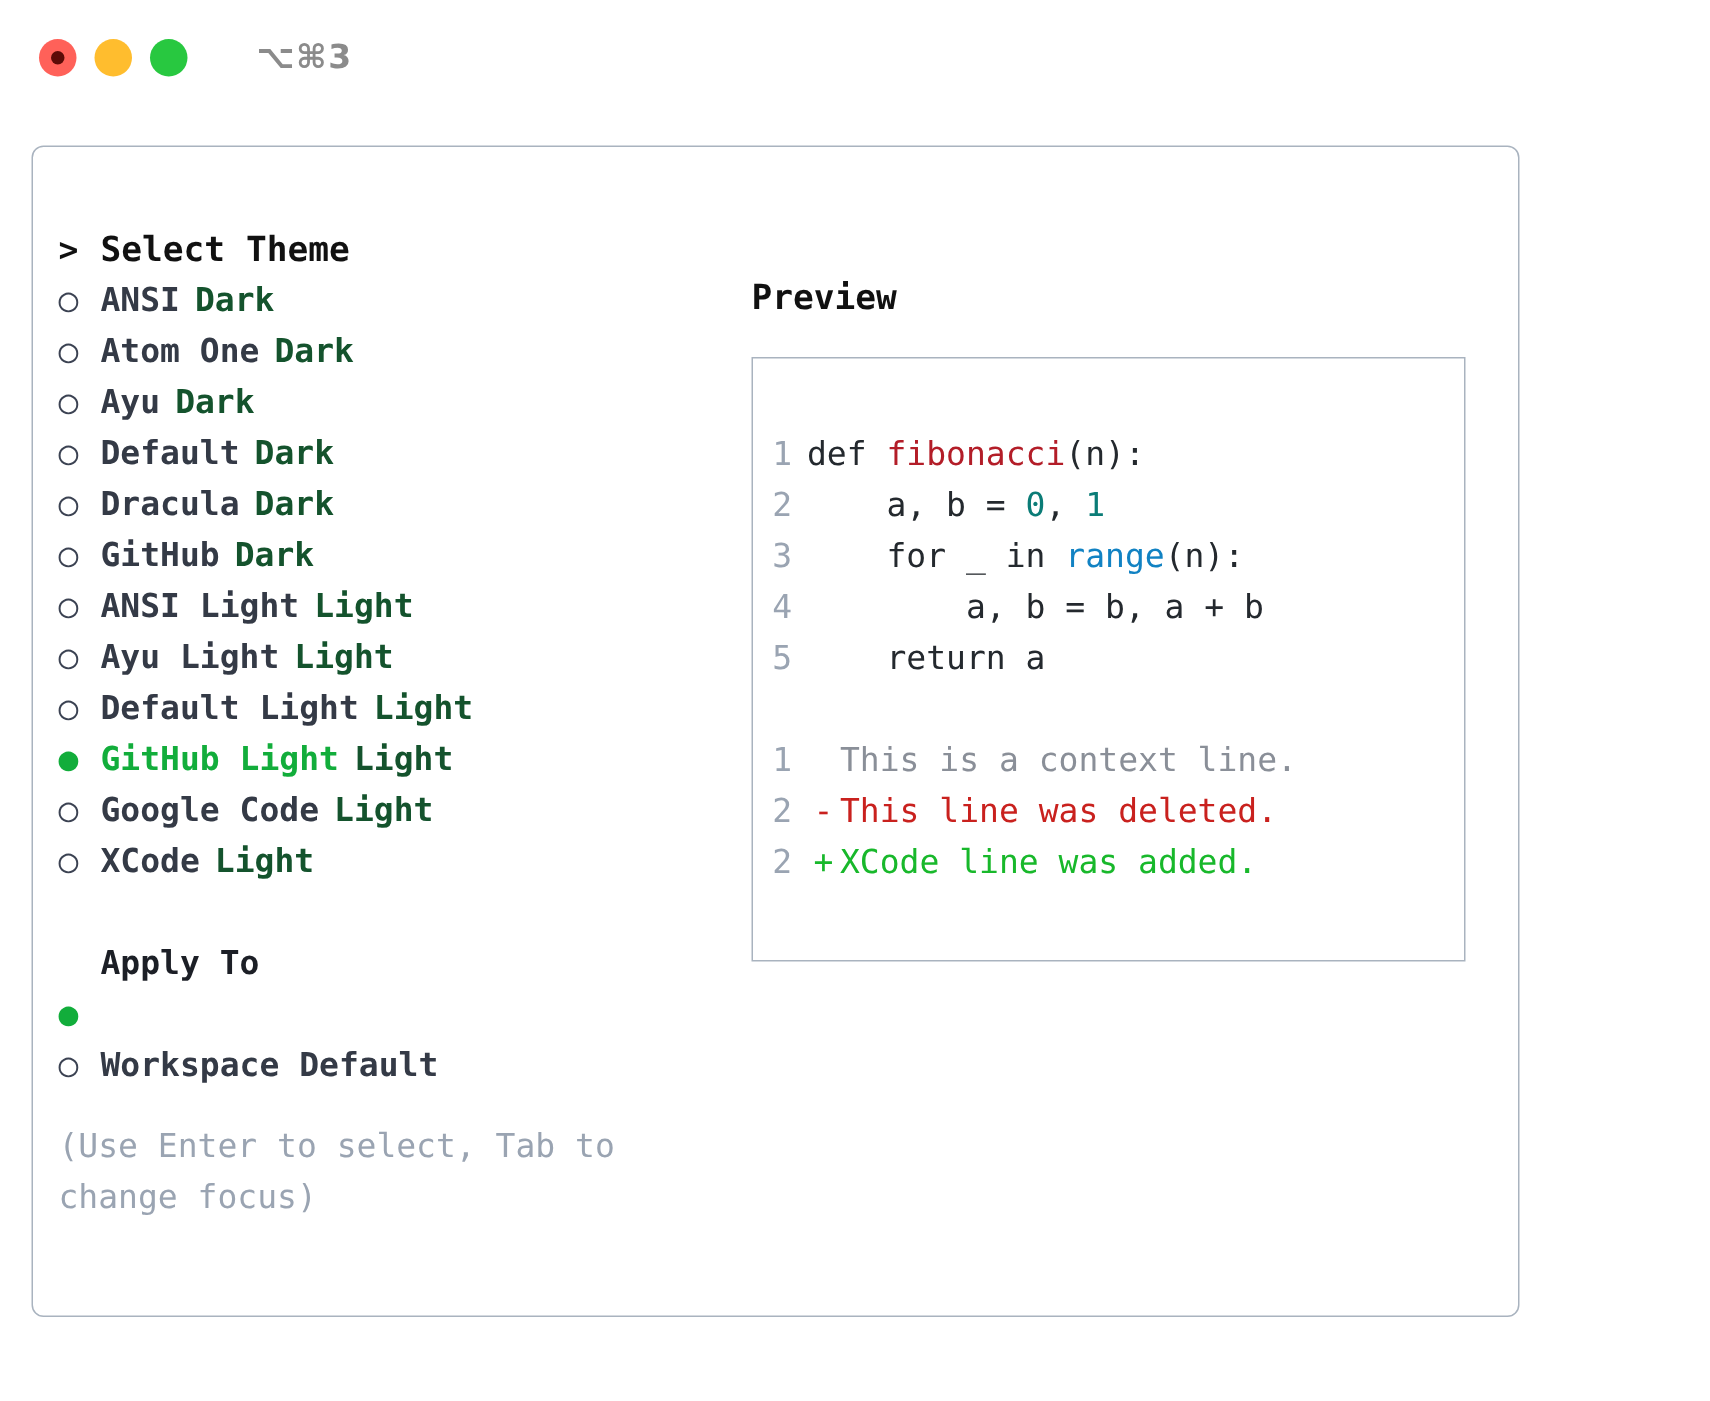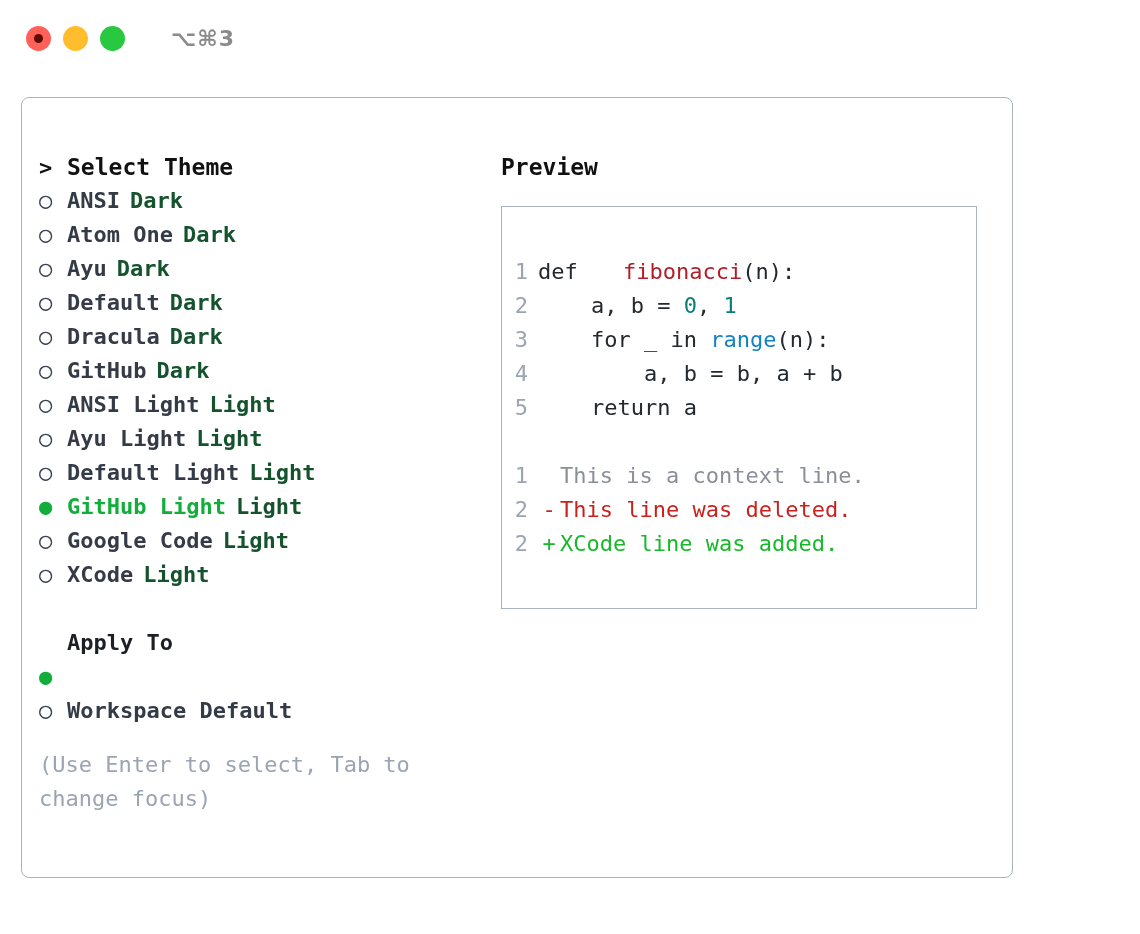--- a/index.html
+++ b/index.html
@@ -153,20 +153,21 @@
     position: absolute;
     left: 479px;
     top: 52px;
     width: 495px;
   }
   .preview-title {
     font-size: 23px;
     font-weight: 700;
     color: #111111;
     line-height: 34px;
+    margin-top: 32px;
   }
   .preview-box {
     margin-top: 22px;
     width: 476px;
     height: 403px;
     border: 1px solid #a9b3bf;
     box-sizing: border-box;
     background: #ffffff;
     padding: 48px 0 0 0;
   }
@@ -180,21 +181,21 @@
   .gutter {
     display: inline-block;
     width: 36px;
     flex: 0 0 36px;
     text-align: right;
     color: #9aa4b2;
     padding-right: 10px;
     box-sizing: border-box;
   }
   .code-text { color: #24292e; }
-  .tok-fn  { color: #b31d28; margin-left: 32px; }
+  .tok-fn  { color: #b31d28; }
   .tok-num { color: #0b7c77; }
   .tok-builtin { color: #1182c3; }
 
   .diff-gap { height: 34px; }
   .diff-sign {
     display: inline-block;
     width: 22px;
     flex: 0 0 22px;
     text-align: center;
   }

